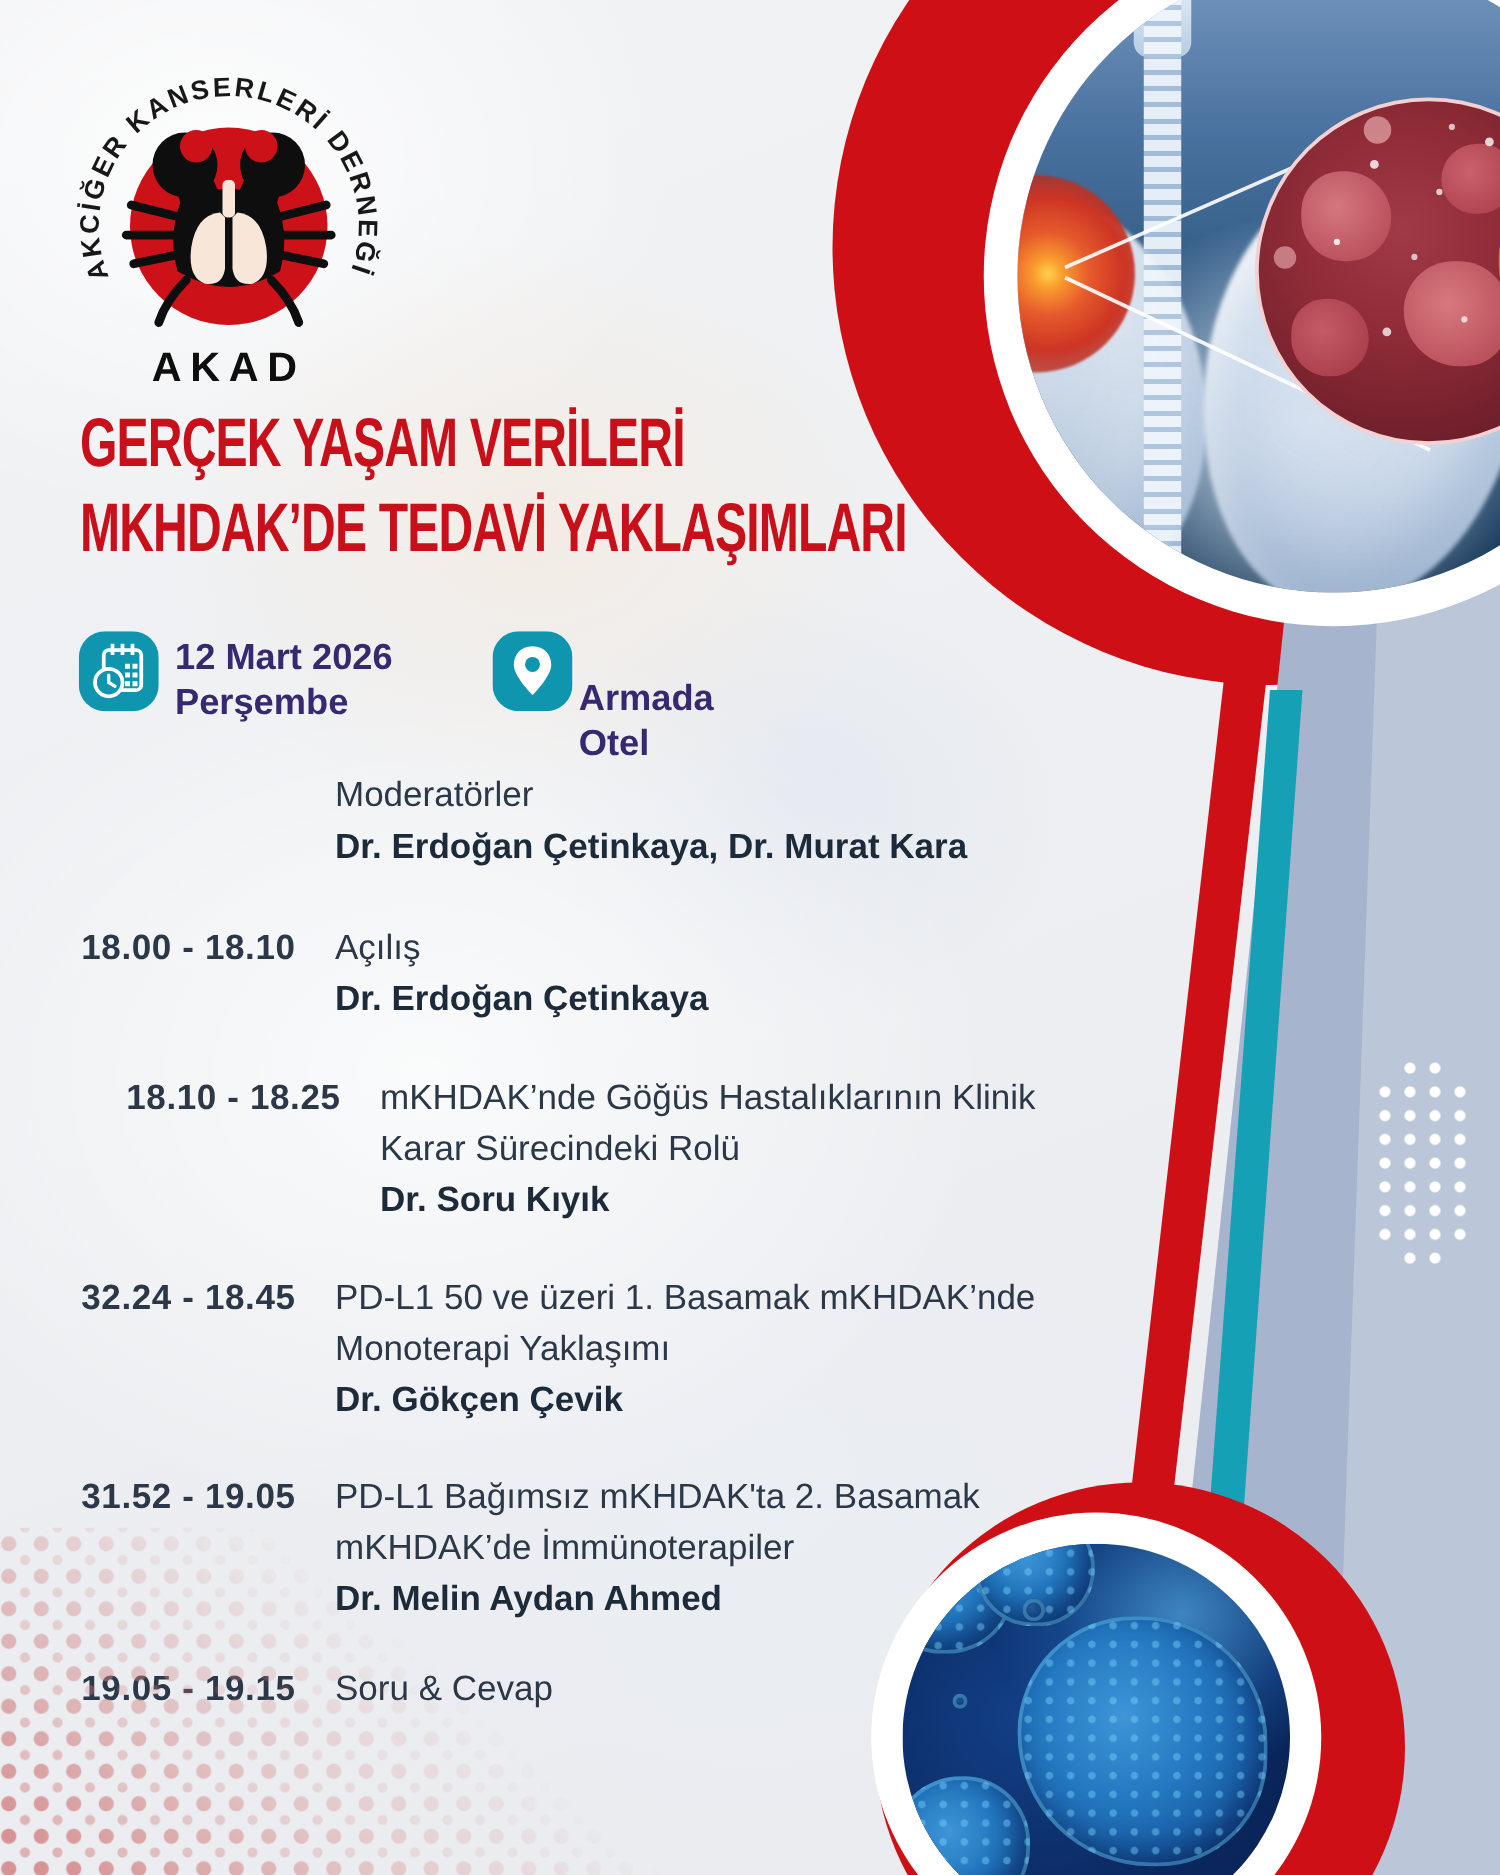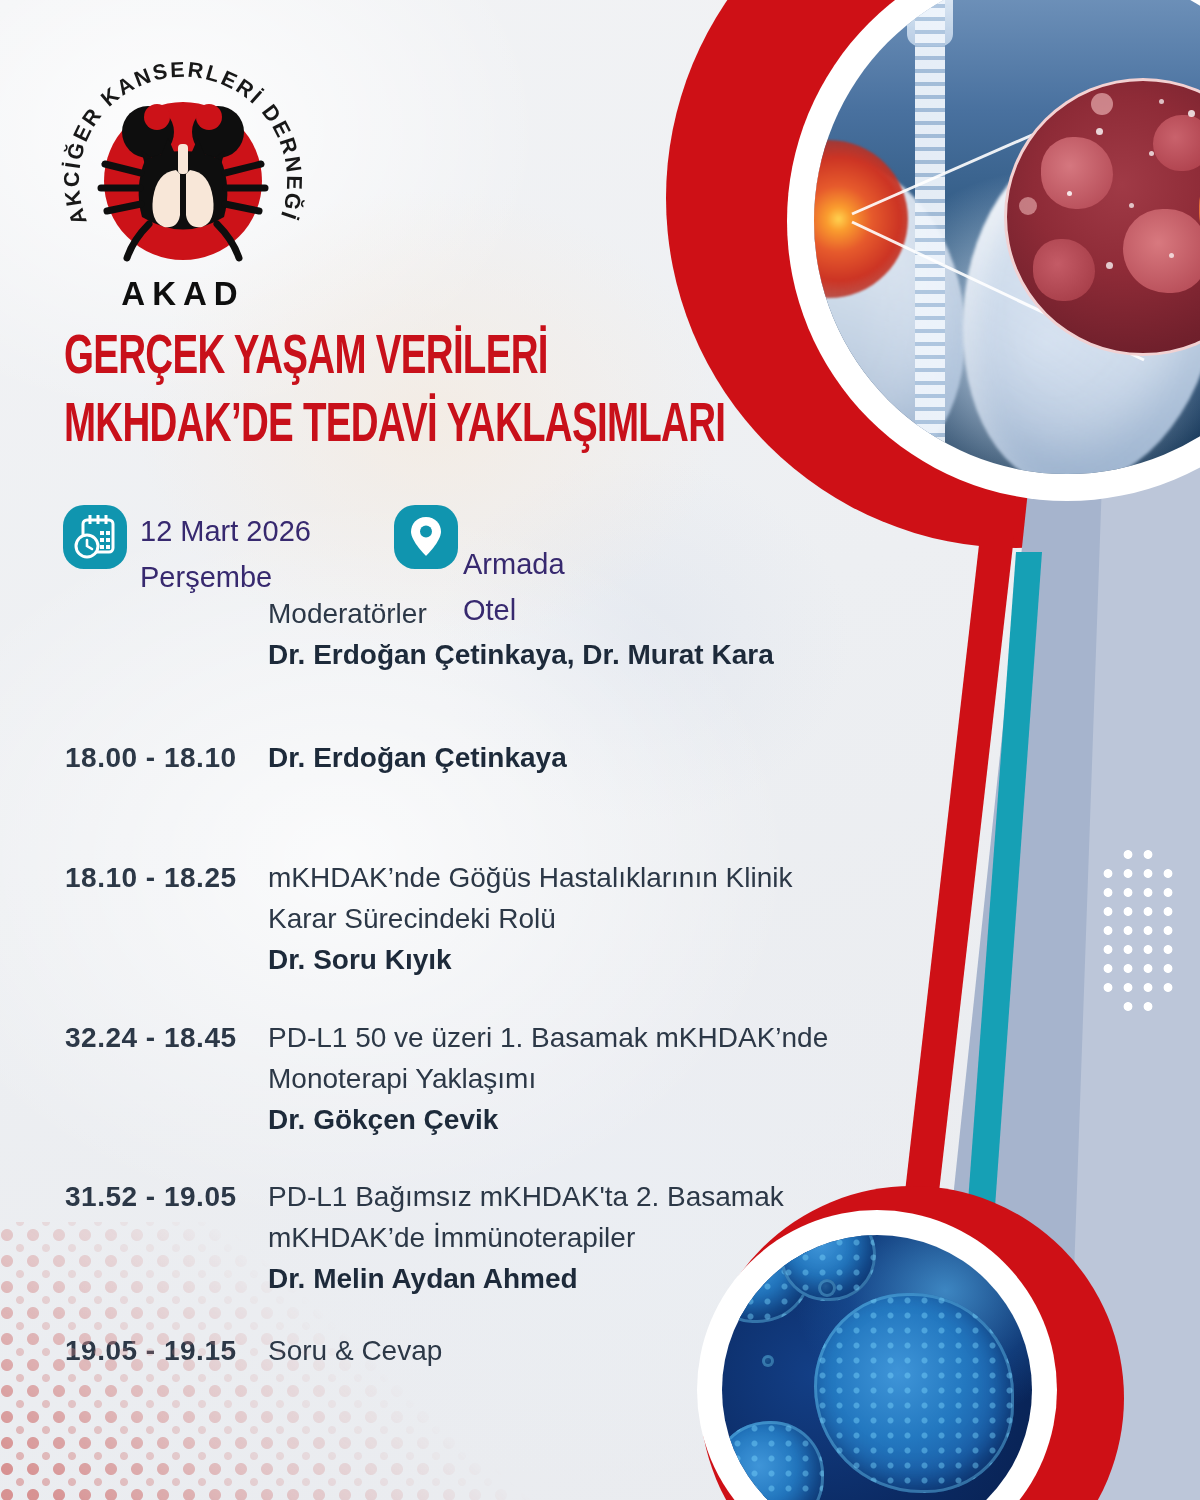--- a/index.html
+++ b/index.html
@@ -77,21 +77,21 @@
 
   
   #logo{left:45px;top:18px;}
 
   
   .title-line{position:absolute;left:64px;color:#c8101a;font-weight:800;font-size:55px;
     letter-spacing:-1px;transform:scaleX(.7);transform-origin:left center;white-space:nowrap;}
 
   
   .info-icon{position:absolute;width:64px;height:64px;}
-  .info-text{position:absolute;color:#37296f;font-weight:normal;font-size:29px;line-height:46px;white-space:pre-line;}
+  .info-text{position:absolute;color:#37296f;font-weight:bold;font-size:29px;line-height:36px;white-space:pre-line;}
 
   
   .sched-row{position:absolute;left:65px;width:830px;}
   .time{position:absolute;left:0;top:0;font-size:28px;line-height:41px;color:#2c3847;letter-spacing:.5px;font-weight:bold;}
   .sbody{margin-left:203px;}
   .stitle{font-size:28px;line-height:41px;color:#2c3847;white-space:pre-line;}
   .speaker{font-size:28px;line-height:41px;color:#1d2a3a;font-weight:bold;}
   .speaker:empty{display:none;}
   .mod-label{font-size:28px;line-height:41px;color:#2c3847;}
   .mod-names{font-size:28px;line-height:41px;color:#1d2a3a;font-weight:bold;}
@@ -230,35 +230,36 @@
 Perşembe</div>
 
   <svg class="info-icon" style="left:394px;top:505px;" viewBox="0 0 64 64">
     <rect x="0" y="0" width="64" height="64" rx="21" fill="#1095af"></rect>
     <path d="M32 12 C 22.6 12 17 19 17 26.8 C 17 36.4 32 51 32 51 C 32 51 47 36.4 47 26.8 C 47 19 41.4 12 32 12 Z" fill="#ffffff"></path>
     <circle cx="32" cy="26.5" r="6" fill="#1095af"></circle>
   </svg>
   <div class="info-text" style="left:463px;top:508px;margin-top:33px;">Armada
 Otel</div>
 
-  <div class="sched-row" style="top:593px;">
+  <div class="sched-row" style="top:615px;">
     <div class="sbody">
       <div class="mod-label">Moderatörler</div>
       <div class="mod-names">Dr. Erdoğan Çetinkaya, Dr. Murat Kara</div>
     </div>
   </div>
 
   <div class="sched-row" style="top:737px;">
     <div class="time">18.00 - 18.10</div>
     <div class="sbody">
+      <div class="stitle">Açılış</div>
       <div class="speaker">Dr. Erdoğan Çetinkaya</div>
     </div>
   </div>
 
-  <div class="sched-row" style="top:857px;">
+  <div class="sched-row" style="top:857px;margin-left:36px;">
     <div class="time">18.10 - 18.25</div>
     <div class="sbody">
       <div class="stitle">mKHDAK’nde Göğüs Hastalıklarının Klinik
 Karar Sürecindeki Rolü</div>
       <div class="speaker">Dr. Soru Kıyık</div>
     </div>
   </div>
 
   <div class="sched-row" style="top:1017px;">
     <div class="time">32.24 - 18.45</div>

